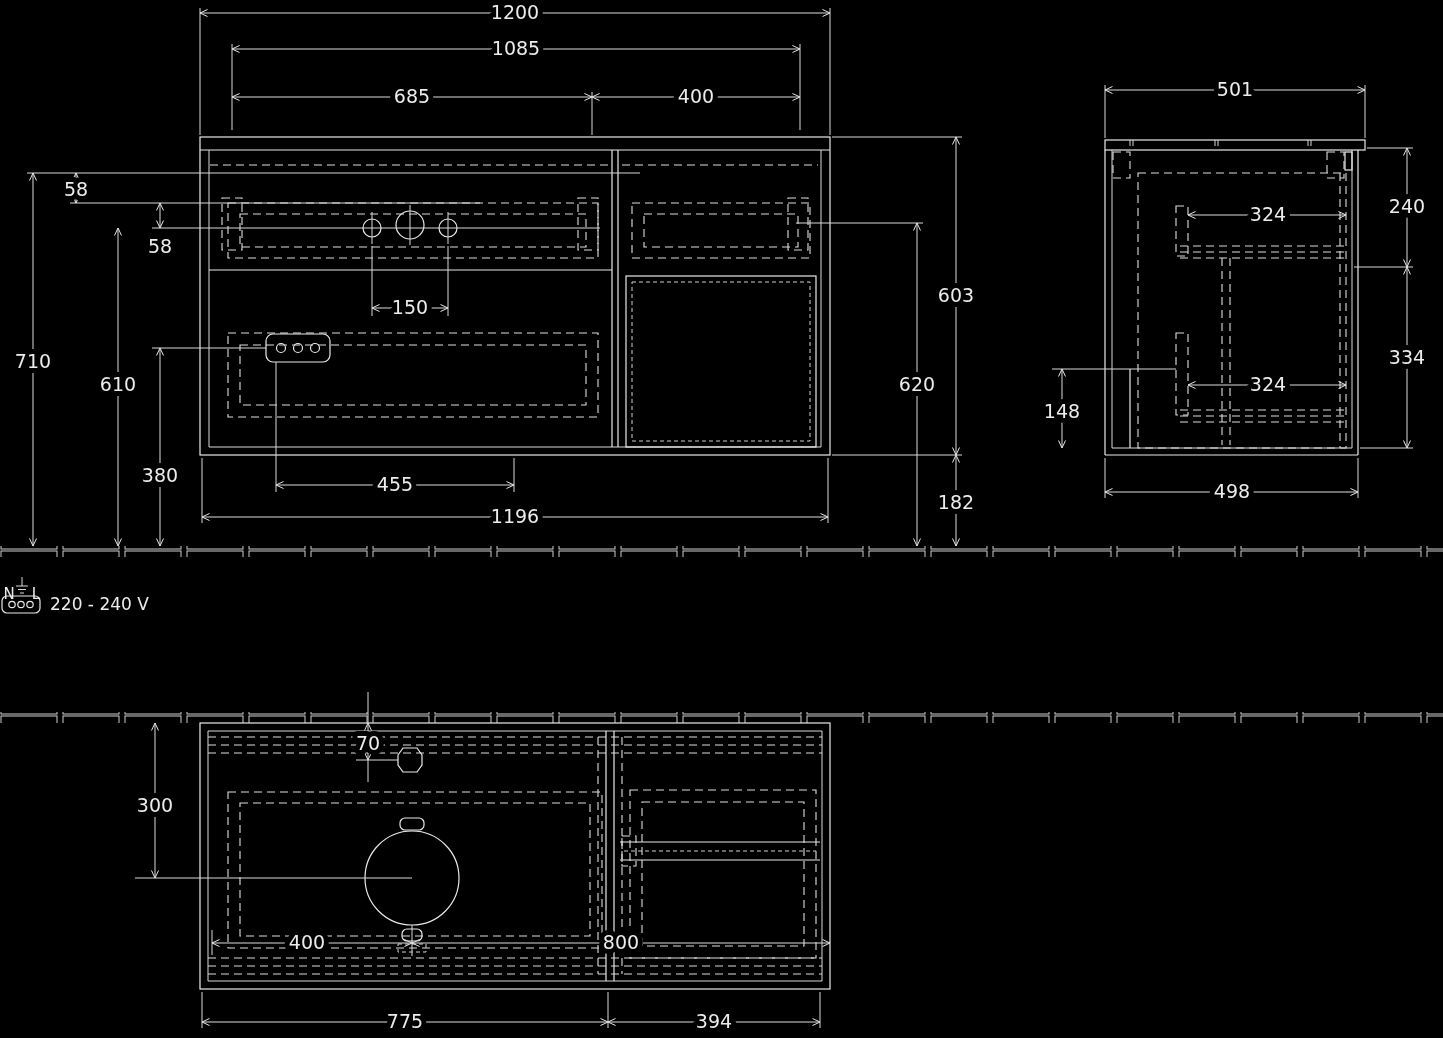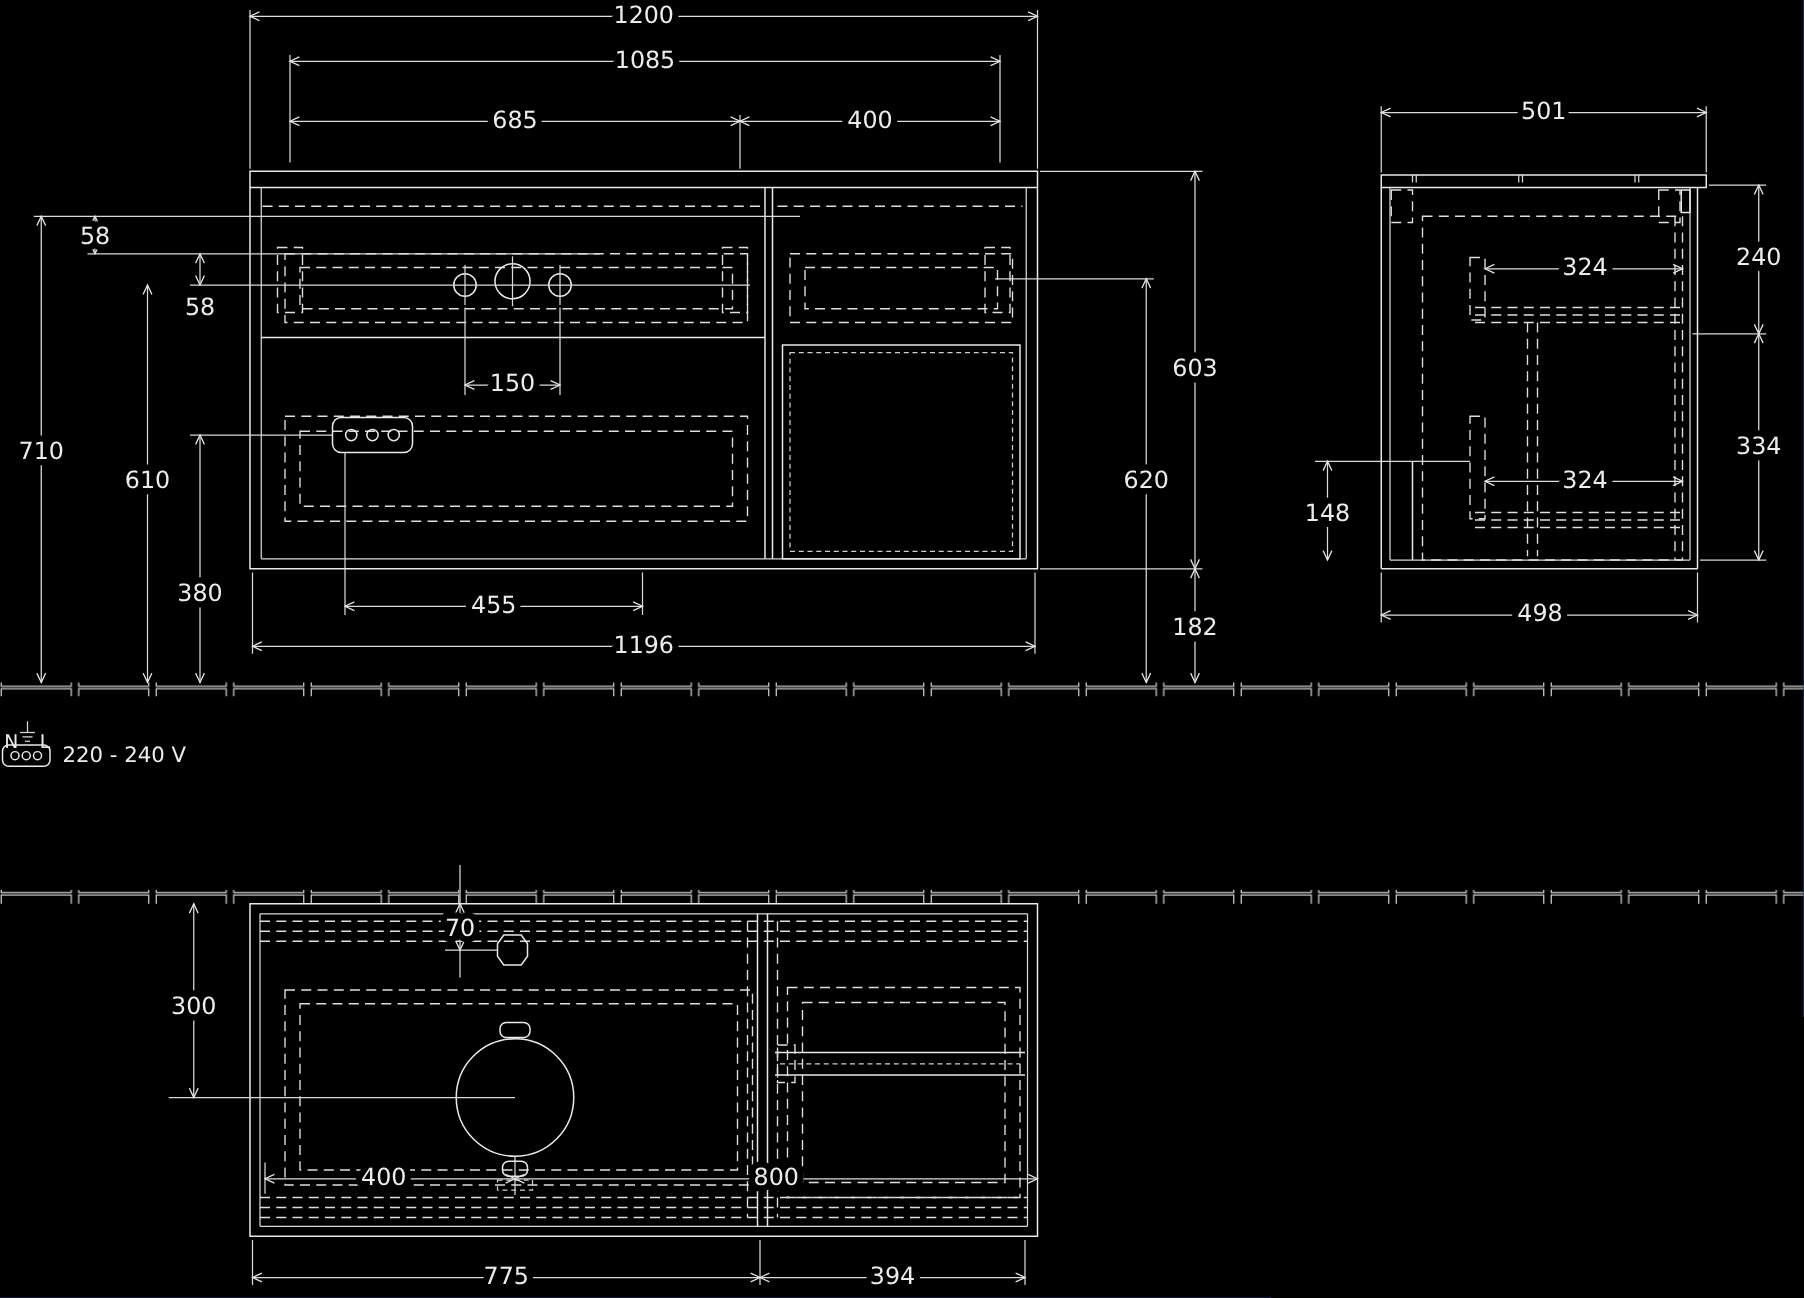--- a/index.html
+++ b/index.html
@@ -1,16 +1,16 @@
 <!DOCTYPE html>
 <html><head>
 <meta charset="utf-8">
 <style>
   html,body{margin:0;padding:0;background:#000;}
-  .stage{position:relative;width:1443px;height:1038px;background:#3b82f6;overflow:hidden;}
+  .stage{position:relative;width:1443px;height:1038px;background:#ec4899;overflow:hidden;}
   svg{display:block;}
   .ln{stroke:#e9e9e9;stroke-width:1.2;fill:none;}
   .thin{stroke:#d9d9d9;stroke-width:1;fill:none;}
   .dash{stroke:#dedede;stroke-width:1.1;fill:none;stroke-dasharray:8 5;}
   .dash2{stroke:#cfcfcf;stroke-width:1;fill:none;stroke-dasharray:4 3;}
   .dim{stroke:#dcdcdc;stroke-width:1;fill:none;}
   text{font-family:"DejaVu Sans","Liberation Sans",sans-serif;font-size:19px;fill:#ececec;
        text-anchor:middle;dominant-baseline:middle;paint-order:stroke;stroke:#000;stroke-width:10;stroke-linejoin:round;}
   text.small{font-size:15px;stroke-width:6;}
   text.volt{font-size:17px;text-anchor:start;stroke-width:4;}

